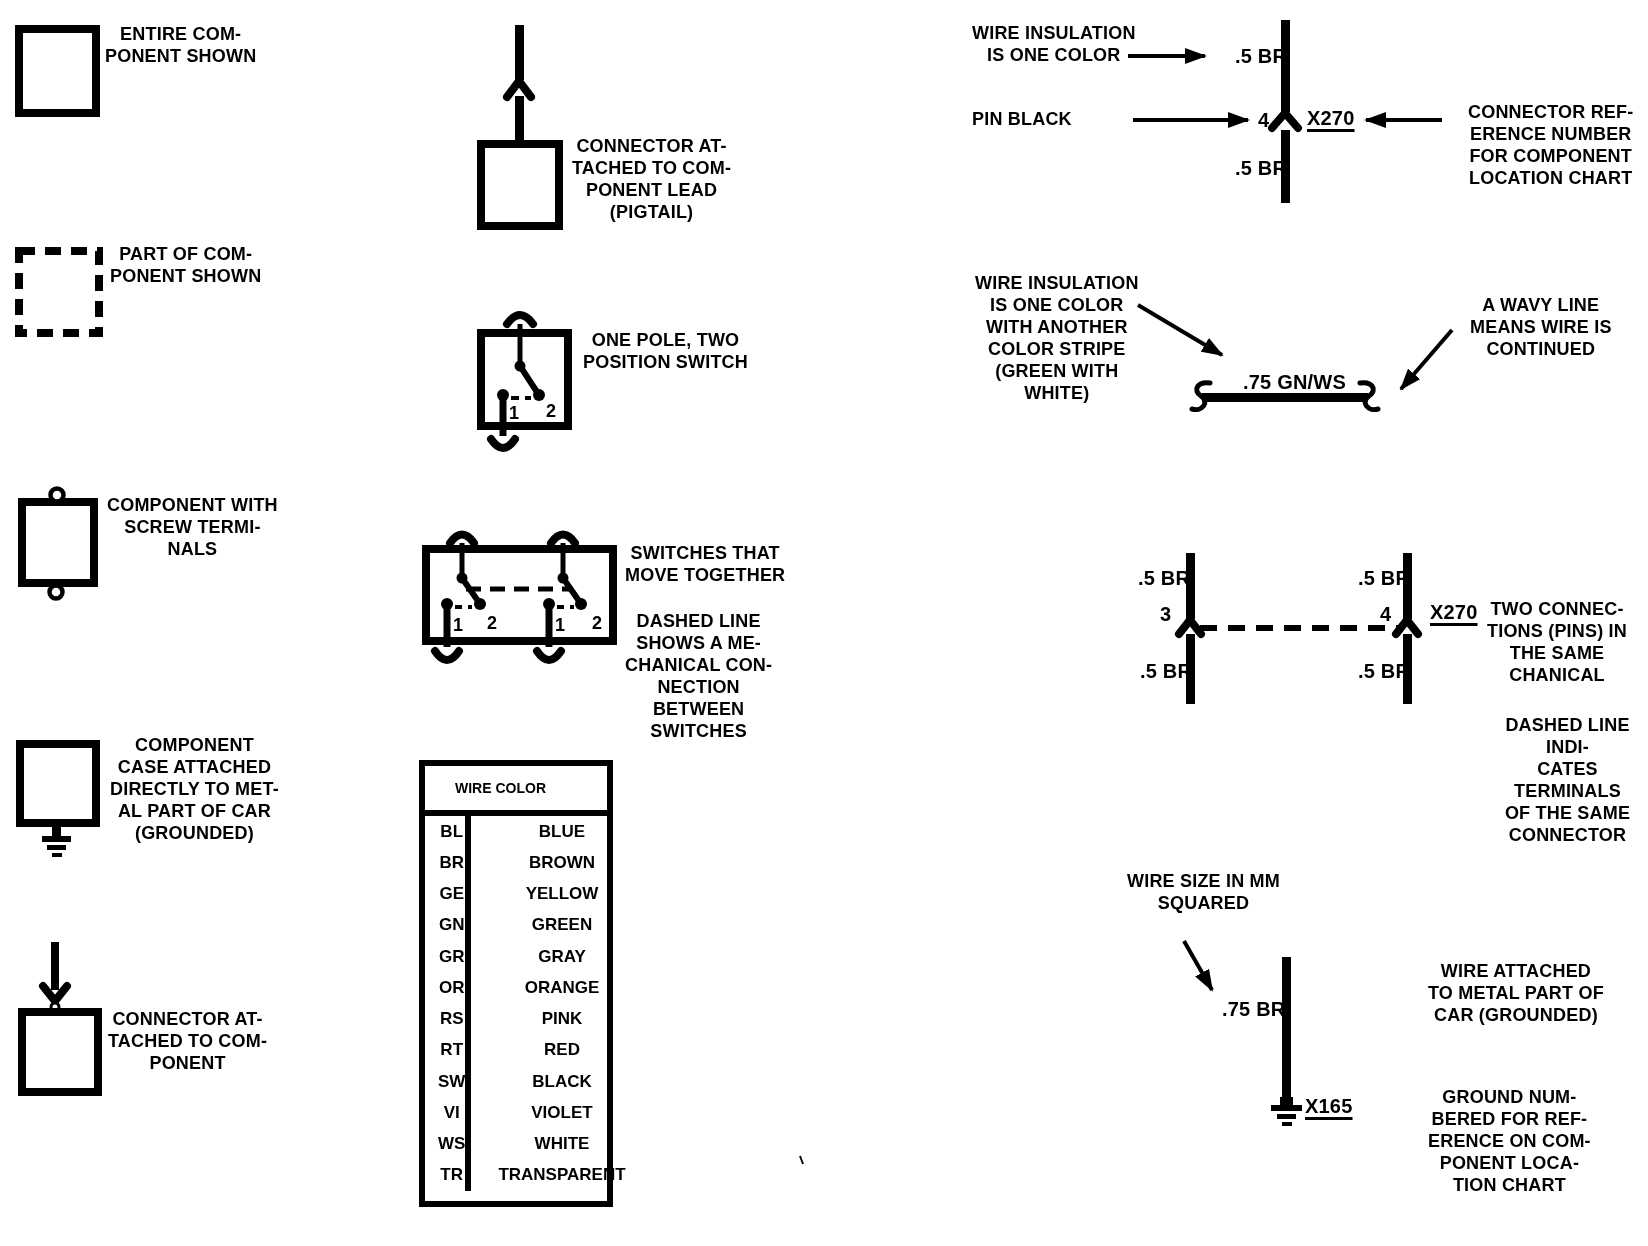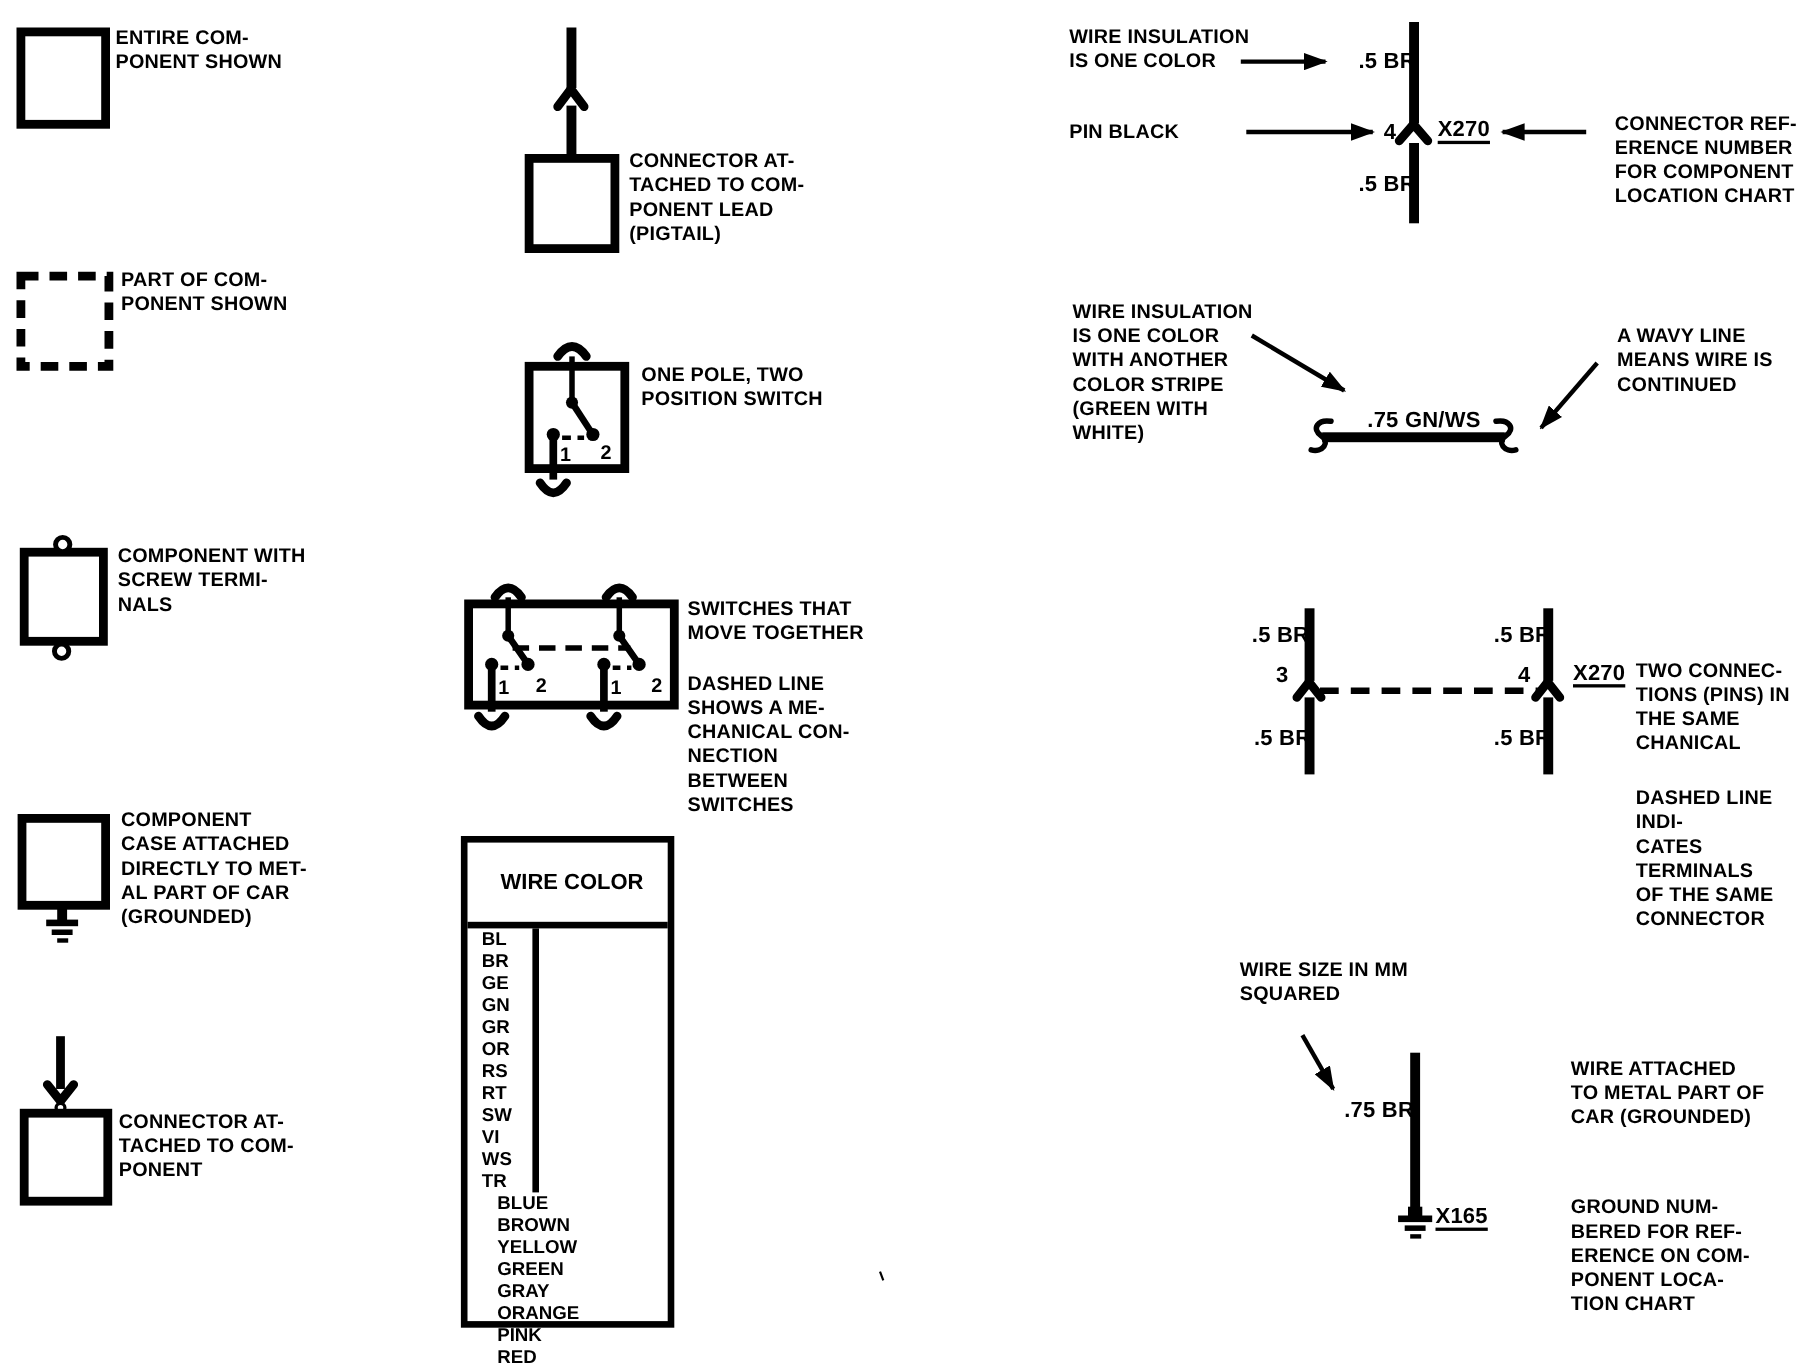--- a/index.html
+++ b/index.html
@@ -1,28 +1,28 @@
 <!DOCTYPE html>
 <html><head>
 <meta charset="utf-8">
 <style>
   html,body{margin:0;padding:0;background:#fff;}
   #page{position:relative;width:1648px;height:1246px;background:#ffffff;overflow:hidden;
-        font-family:"Liberation Sans",sans-serif;}
+        font-family:"Liberation Sans",sans-serif;text-align:center;}
   svg.art{position:absolute;left:0;top:0;}
   .lbl{position:absolute;font-weight:bold;font-size:18px;line-height:22px;color:#000;
        white-space:pre-line;letter-spacing:.2px;}
   .sm{font-size:20px;line-height:20px;}
   .uline{text-decoration:underline;text-decoration-thickness:2.5px;text-underline-offset:4px;}
   
   .wc-table{position:absolute;left:419px;top:760px;width:194px;height:447px;
             border:6px solid #000;box-sizing:border-box;background:#fff;}
-  .wc-head{height:78px;border-bottom:6px solid #000;box-sizing:border-box;display:flex;
-           align-items:center;padding-left:30px;font-weight:bold;font-size:20px;color:#000;}
-  .wc-body{display:flex;height:375px;flex-direction:column;}
+  .wc-head{height:50px;border-bottom:6px solid #000;box-sizing:border-box;display:flex;
+           align-items:center;padding-left:30px;font-weight:bold;font-size:14px;color:#000;}
+  .wc-body{display:flex;height:375px;}
   .wc-codes{width:65px;border-right:6px solid #000;box-sizing:border-box;display:flex;
             flex-direction:column;justify-content:space-around;padding-left:13px;}
   .wc-names{flex:1;display:flex;flex-direction:column;justify-content:space-around;
             padding-left:27px;}
   .wc-cell{font-weight:bold;font-size:17px;color:#000;}
 </style>
 </head>
 <body>
 
 <div id="page">

